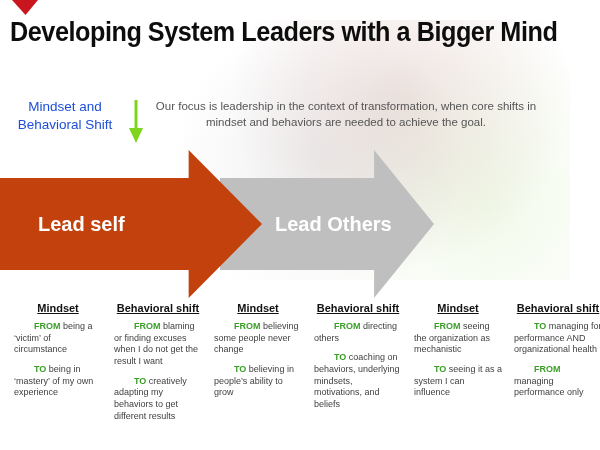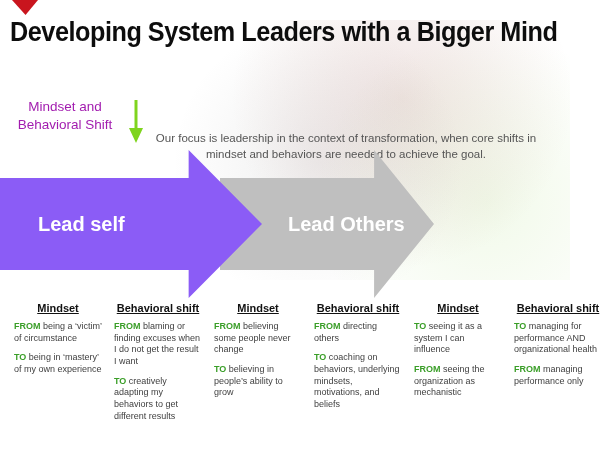--- a/index.html
+++ b/index.html
@@ -23,54 +23,54 @@
     clip-path:polygon(0 0, 100% 0, 52% 100%);
   }
   .page-title {
     position:absolute; top:16px; left:10px; margin:0;
     font-size:28px; font-weight:700; color:#0d0d0d;
     letter-spacing:-0.5px; transform:scaleX(0.9); transform-origin:left center;
     white-space:nowrap;
   }
   .intro-label {
     position:absolute; top:98px; left:4px; width:122px;
-    font-size:13.5px; line-height:1.35; color:#a21caf; text-align:center;
+    font-size:13.5px; line-height:1.35; color:#1d4ed8; text-align:center;
   }
   .down-arrow { position:absolute; top:100px; left:128px; }
   .intro-body {
     position:absolute; top:98px; left:150px; width:392px;
-    font-size:11.5px; line-height:1.4; color:#555555; text-align:center;margin-top:32px;
+    font-size:11.5px; line-height:1.4; color:#555555; text-align:center;
   }
   .arrows { position:absolute; top:150px; left:0; width:600px; height:148px; }
   .arrow {
     position:absolute; top:0; height:148px;
     clip-path:polygon(0 19%, 72% 19%, 72% 0, 100% 50%, 72% 100%, 72% 81%, 0 81%);
   }
-  .arrow-black { left:0;    width:262px; background:#8b5cf6; z-index:3; }
+  .arrow-black { left:0;    width:262px; background:#c2410c; z-index:3; }
   .arrow-gray  { left:220px; width:214px; background:#bfbfbf; z-index:2; }
   .arrow-green { left:392px; width:208px; background:#7fd41e; z-index:1; }
   .arrow-label {
     position:absolute; top:50%; transform:translateY(-50%);
     font-weight:700; font-size:20px; white-space:nowrap;
   }
   .arrow-black .arrow-label { left:38px; color:#ffffff; }
-  .arrow-gray  .arrow-label { left:68px; color:#ffffff; }
+  .arrow-gray  .arrow-label { left:55px; color:#ffffff; }
   .arrow-green .arrow-label { left:36px; color:#000000; }
   .columns {
     position:absolute; top:302px; left:14px; width:588px;
     display:grid; grid-template-columns:repeat(6, 1fr); column-gap:12px;
   }
   .col-header {
     font-size:11px; font-weight:700; color:#111111;
     text-decoration:underline; text-align:center; margin:0 0 7px 0;
   }
   .col-para {
     margin:0 0 8px 0; font-size:9px; line-height:1.3; color:#3f3f3f;
   }
-  .kw { color:#3a9e28; font-weight:700; }
+  .kw { color:#3a9e28; font-weight:700;margin-left:20px; }
 </style>
 </head>
 <body>
 
 <div class="slide">
   <div class="brain-bg"></div>
   <div class="logo-triangle"></div>
 
   <h1 class="page-title">Developing System Leaders with a Bigger Mind</h1>
 
@@ -140,26 +140,26 @@
       </p>
       <p class="col-para">
         <span class="kw">TO</span>
         <span>coaching on behaviors, underlying mindsets, motivations, and beliefs</span>
       </p>
     </div>
 
     <div class="col">
       <div class="col-header">Mindset</div>
       <p class="col-para">
+        <span class="kw">FROM</span>
+        <span>seeing the organization as mechanistic</span>
+      </p>
+      <p class="col-para">
         <span class="kw">TO</span>
         <span>seeing it as a system I can influence</span>
-      </p>
-      <p class="col-para">
-        <span class="kw">FROM</span>
-        <span>seeing the organization as mechanistic</span>
       </p>
     </div>
 
     <div class="col">
       <div class="col-header">Behavioral shift</div>
       <p class="col-para">
         <span class="kw">TO</span>
         <span>managing for performance AND organizational health</span>
       </p>
       <p class="col-para">

